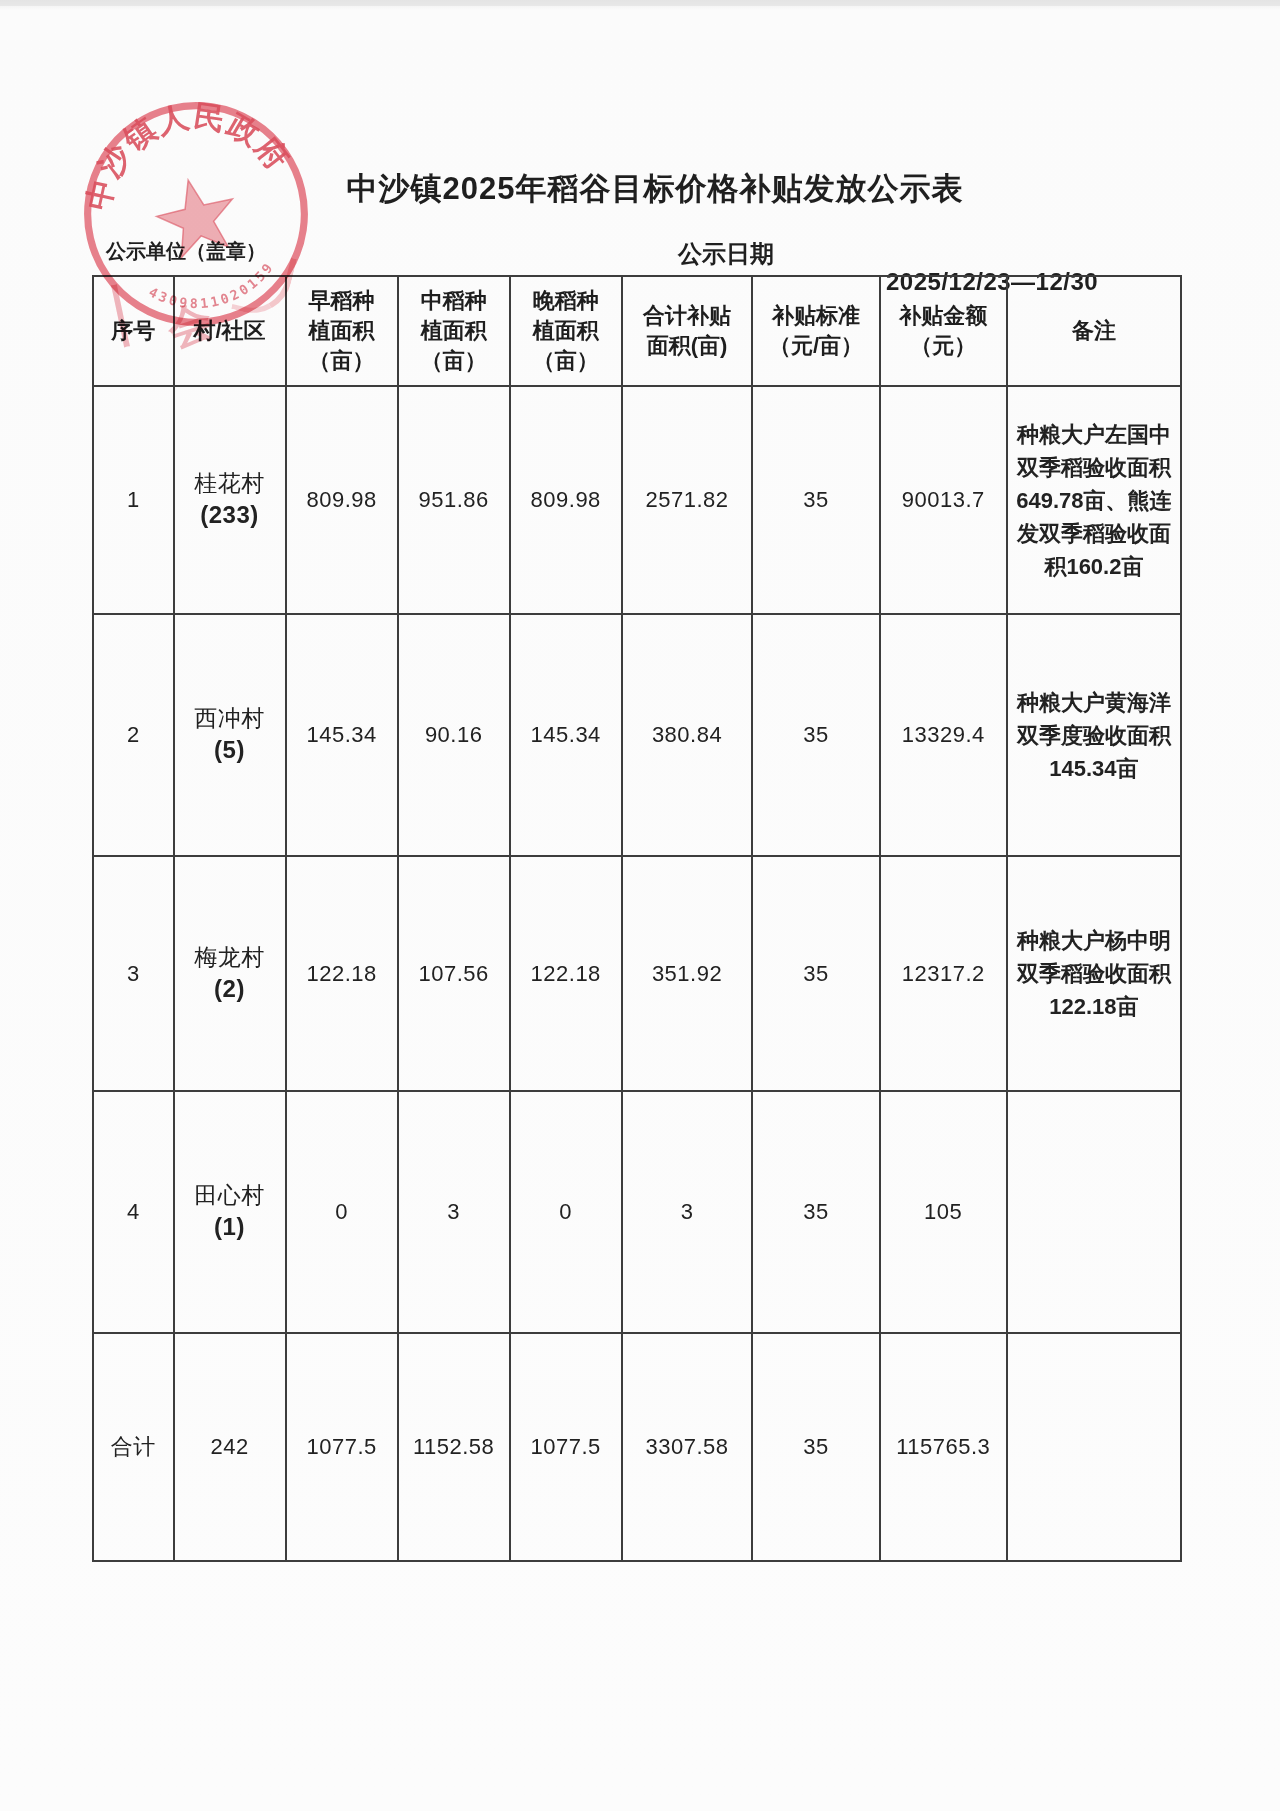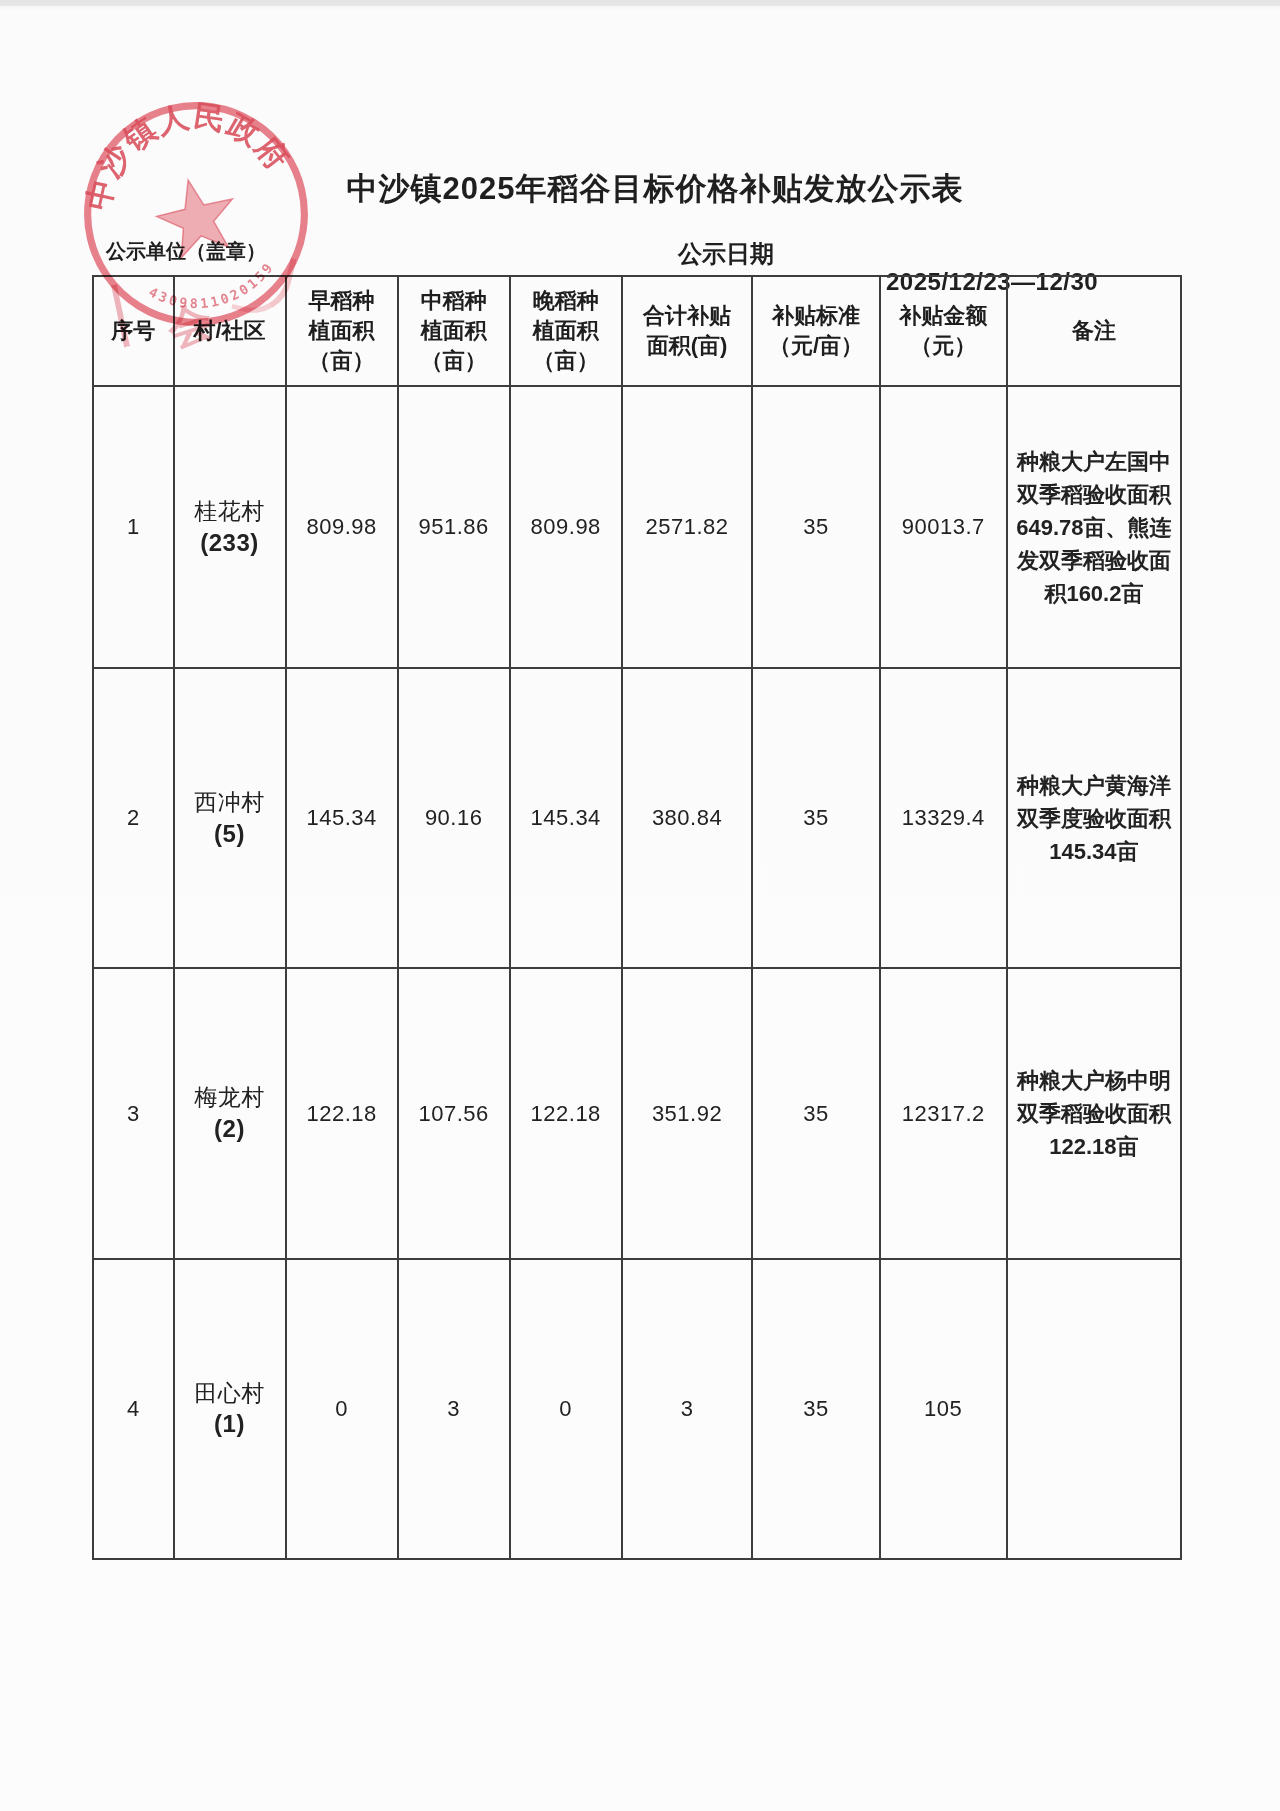--- a/index.html
+++ b/index.html
@@ -170,20 +170,31 @@
           <span class="village-count">(1)</span>
         </td>
         <td>0</td>
         <td>3</td>
         <td>0</td>
         <td>3</td>
         <td>35</td>
         <td>105</td>
         <td class="remark-cell"></td>
       </tr>
+      <tr style="height:228px">
+        <td class="total-label">合计</td>
+        <td>242</td>
+        <td>1077.5</td>
+        <td>1152.58</td>
+        <td>1077.5</td>
+        <td>3307.58</td>
+        <td>35</td>
+        <td>115765.3</td>
+        <td class="remark-cell"></td>
+      </tr>
     </tbody>
   </table>
 
   <svg class="stamp" viewBox="0 0 270 270" xmlns="http://www.w3.org/2000/svg">
     <circle cx="135" cy="135" r="106" fill="none" stroke="#e45f6d" stroke-width="7" opacity="0.78"></circle>
     <polygon points="135,101 144.4,128.1 173,128.6 150.2,145.9 158.5,173.4 135,157 111.5,173.4 119.8,145.9 97,128.6 125.6,128.1" fill="#e4616e" fill-opacity="0.5" stroke="#e05a68" stroke-opacity="0.65" stroke-width="1.5"></polygon>
     <defs>
       <path id="sealTopArc" d="M52.9,113 A85,85 0 0 1 217.1,113" fill="none"></path>
       <path id="sealBottomArc" d="M55.3,181 A92,92 0 0 0 214.7,181" fill="none"></path>
     </defs>

